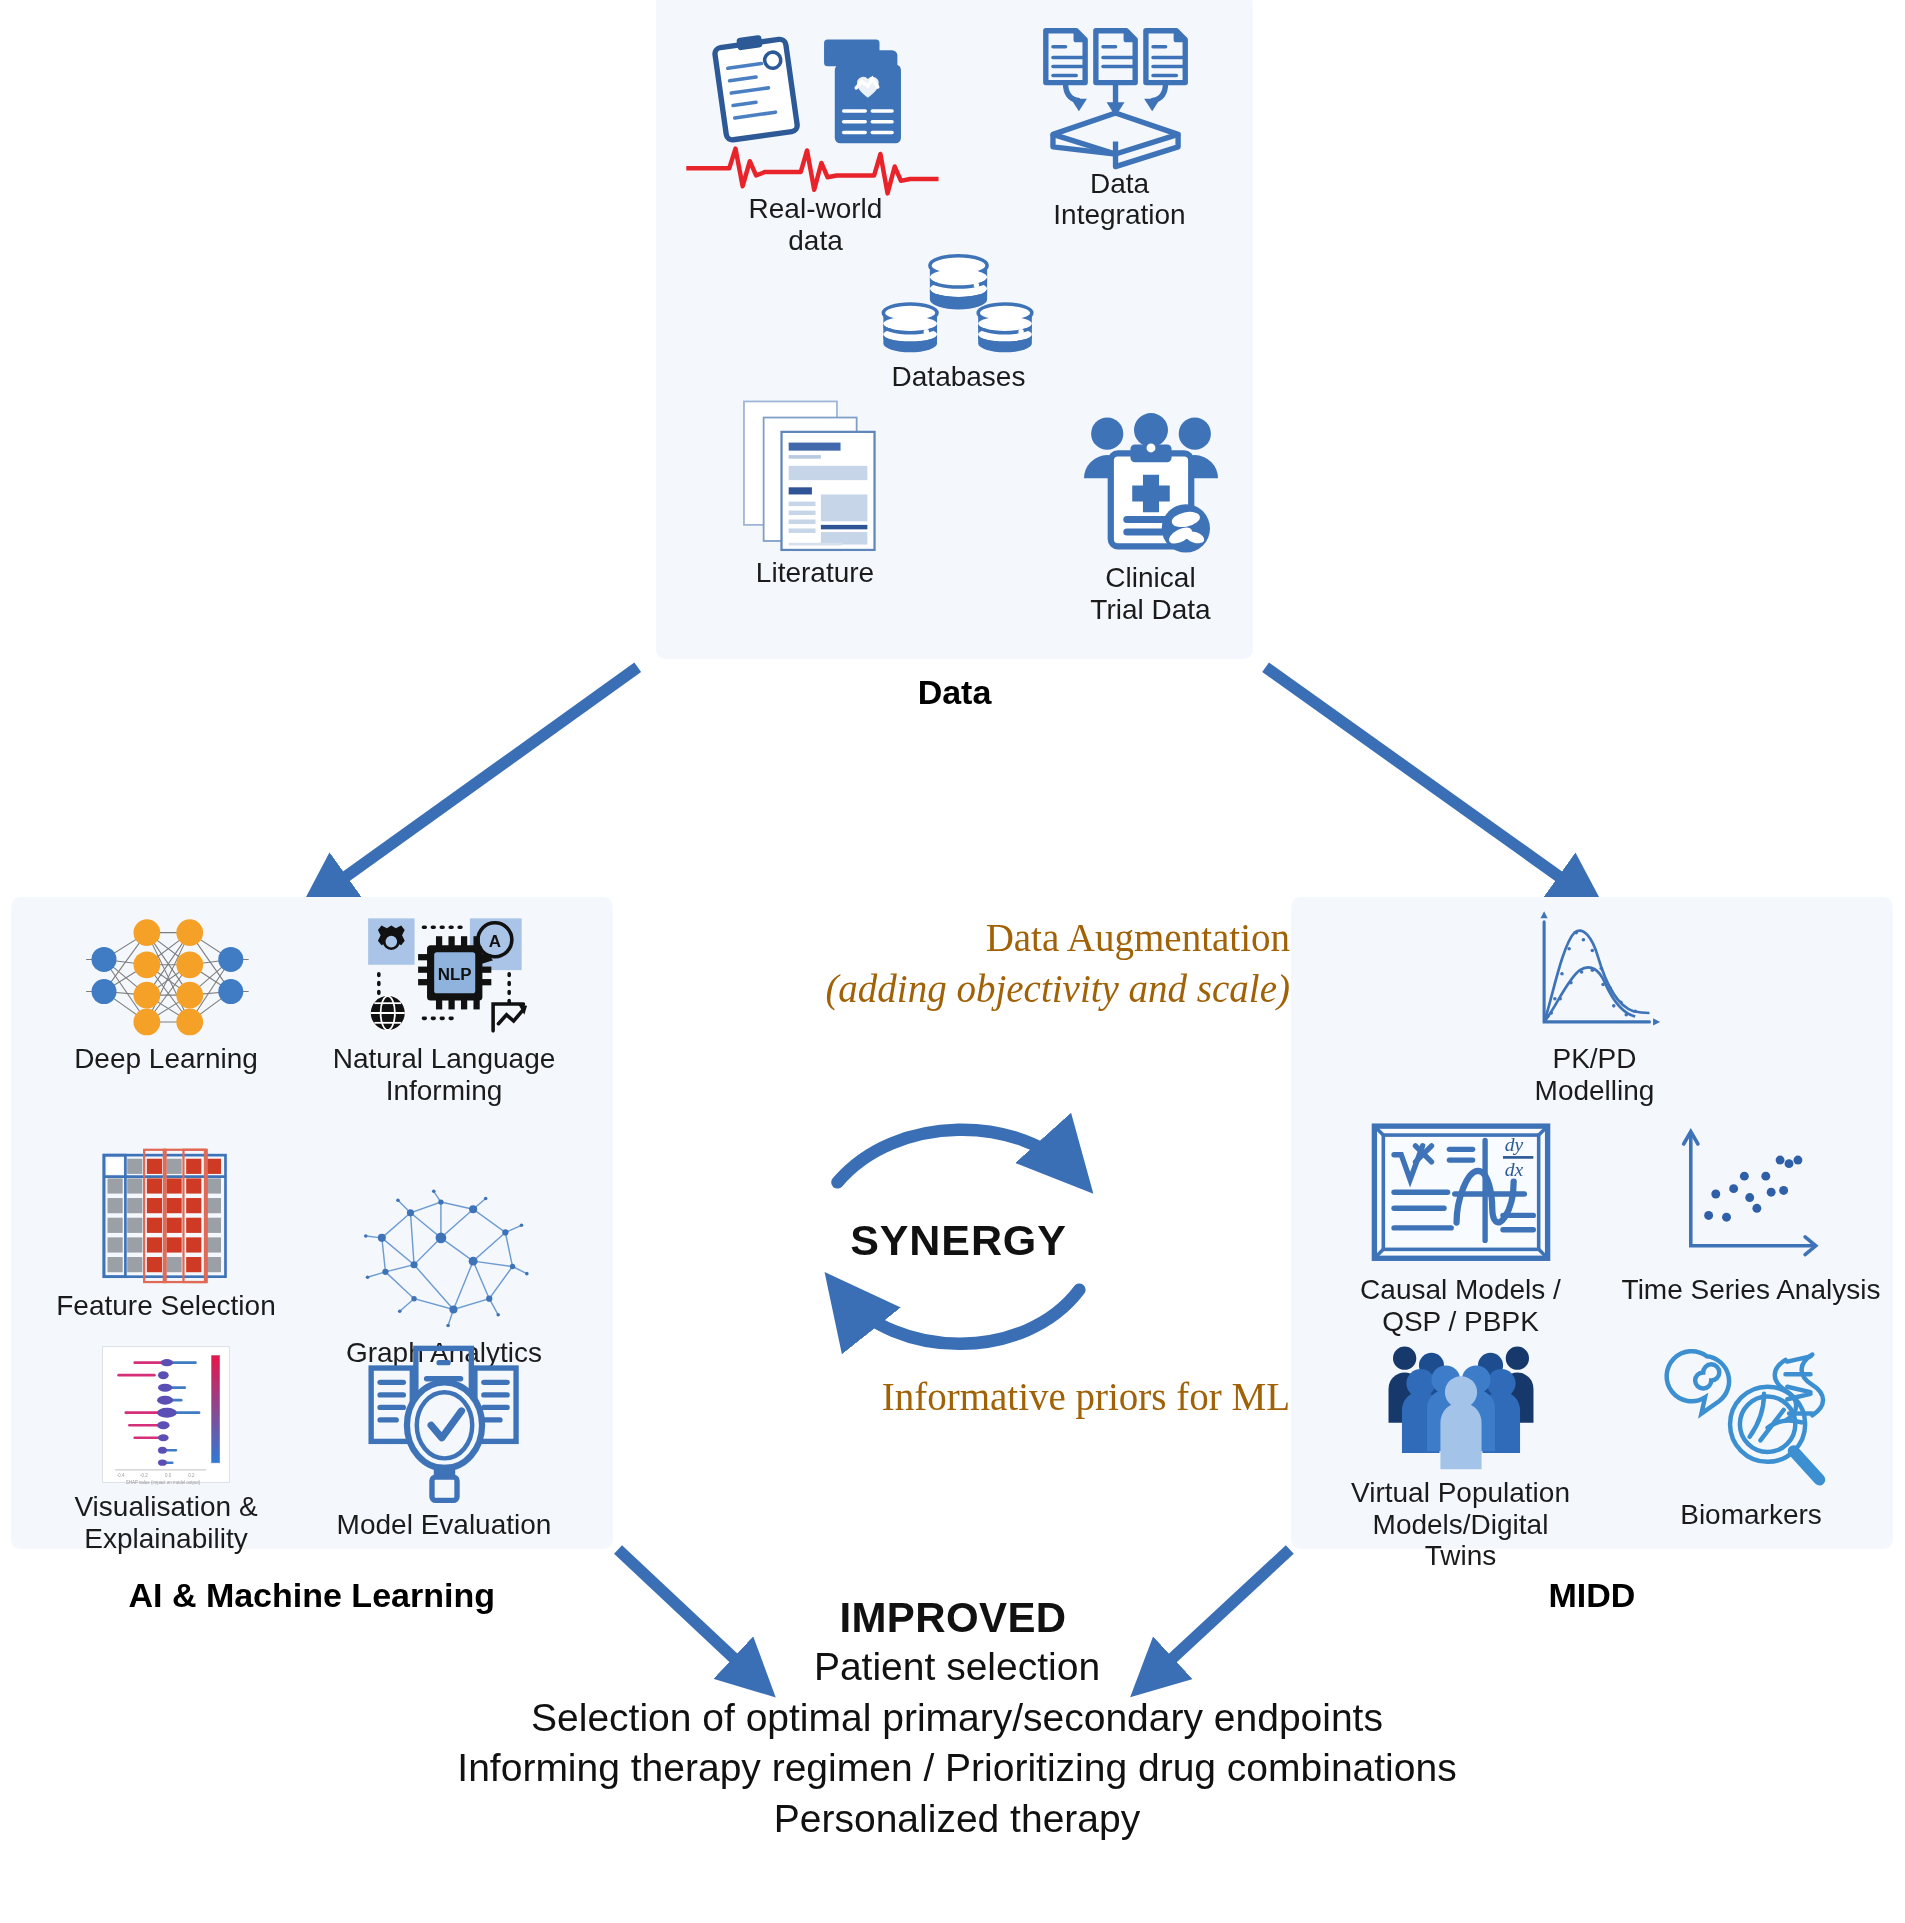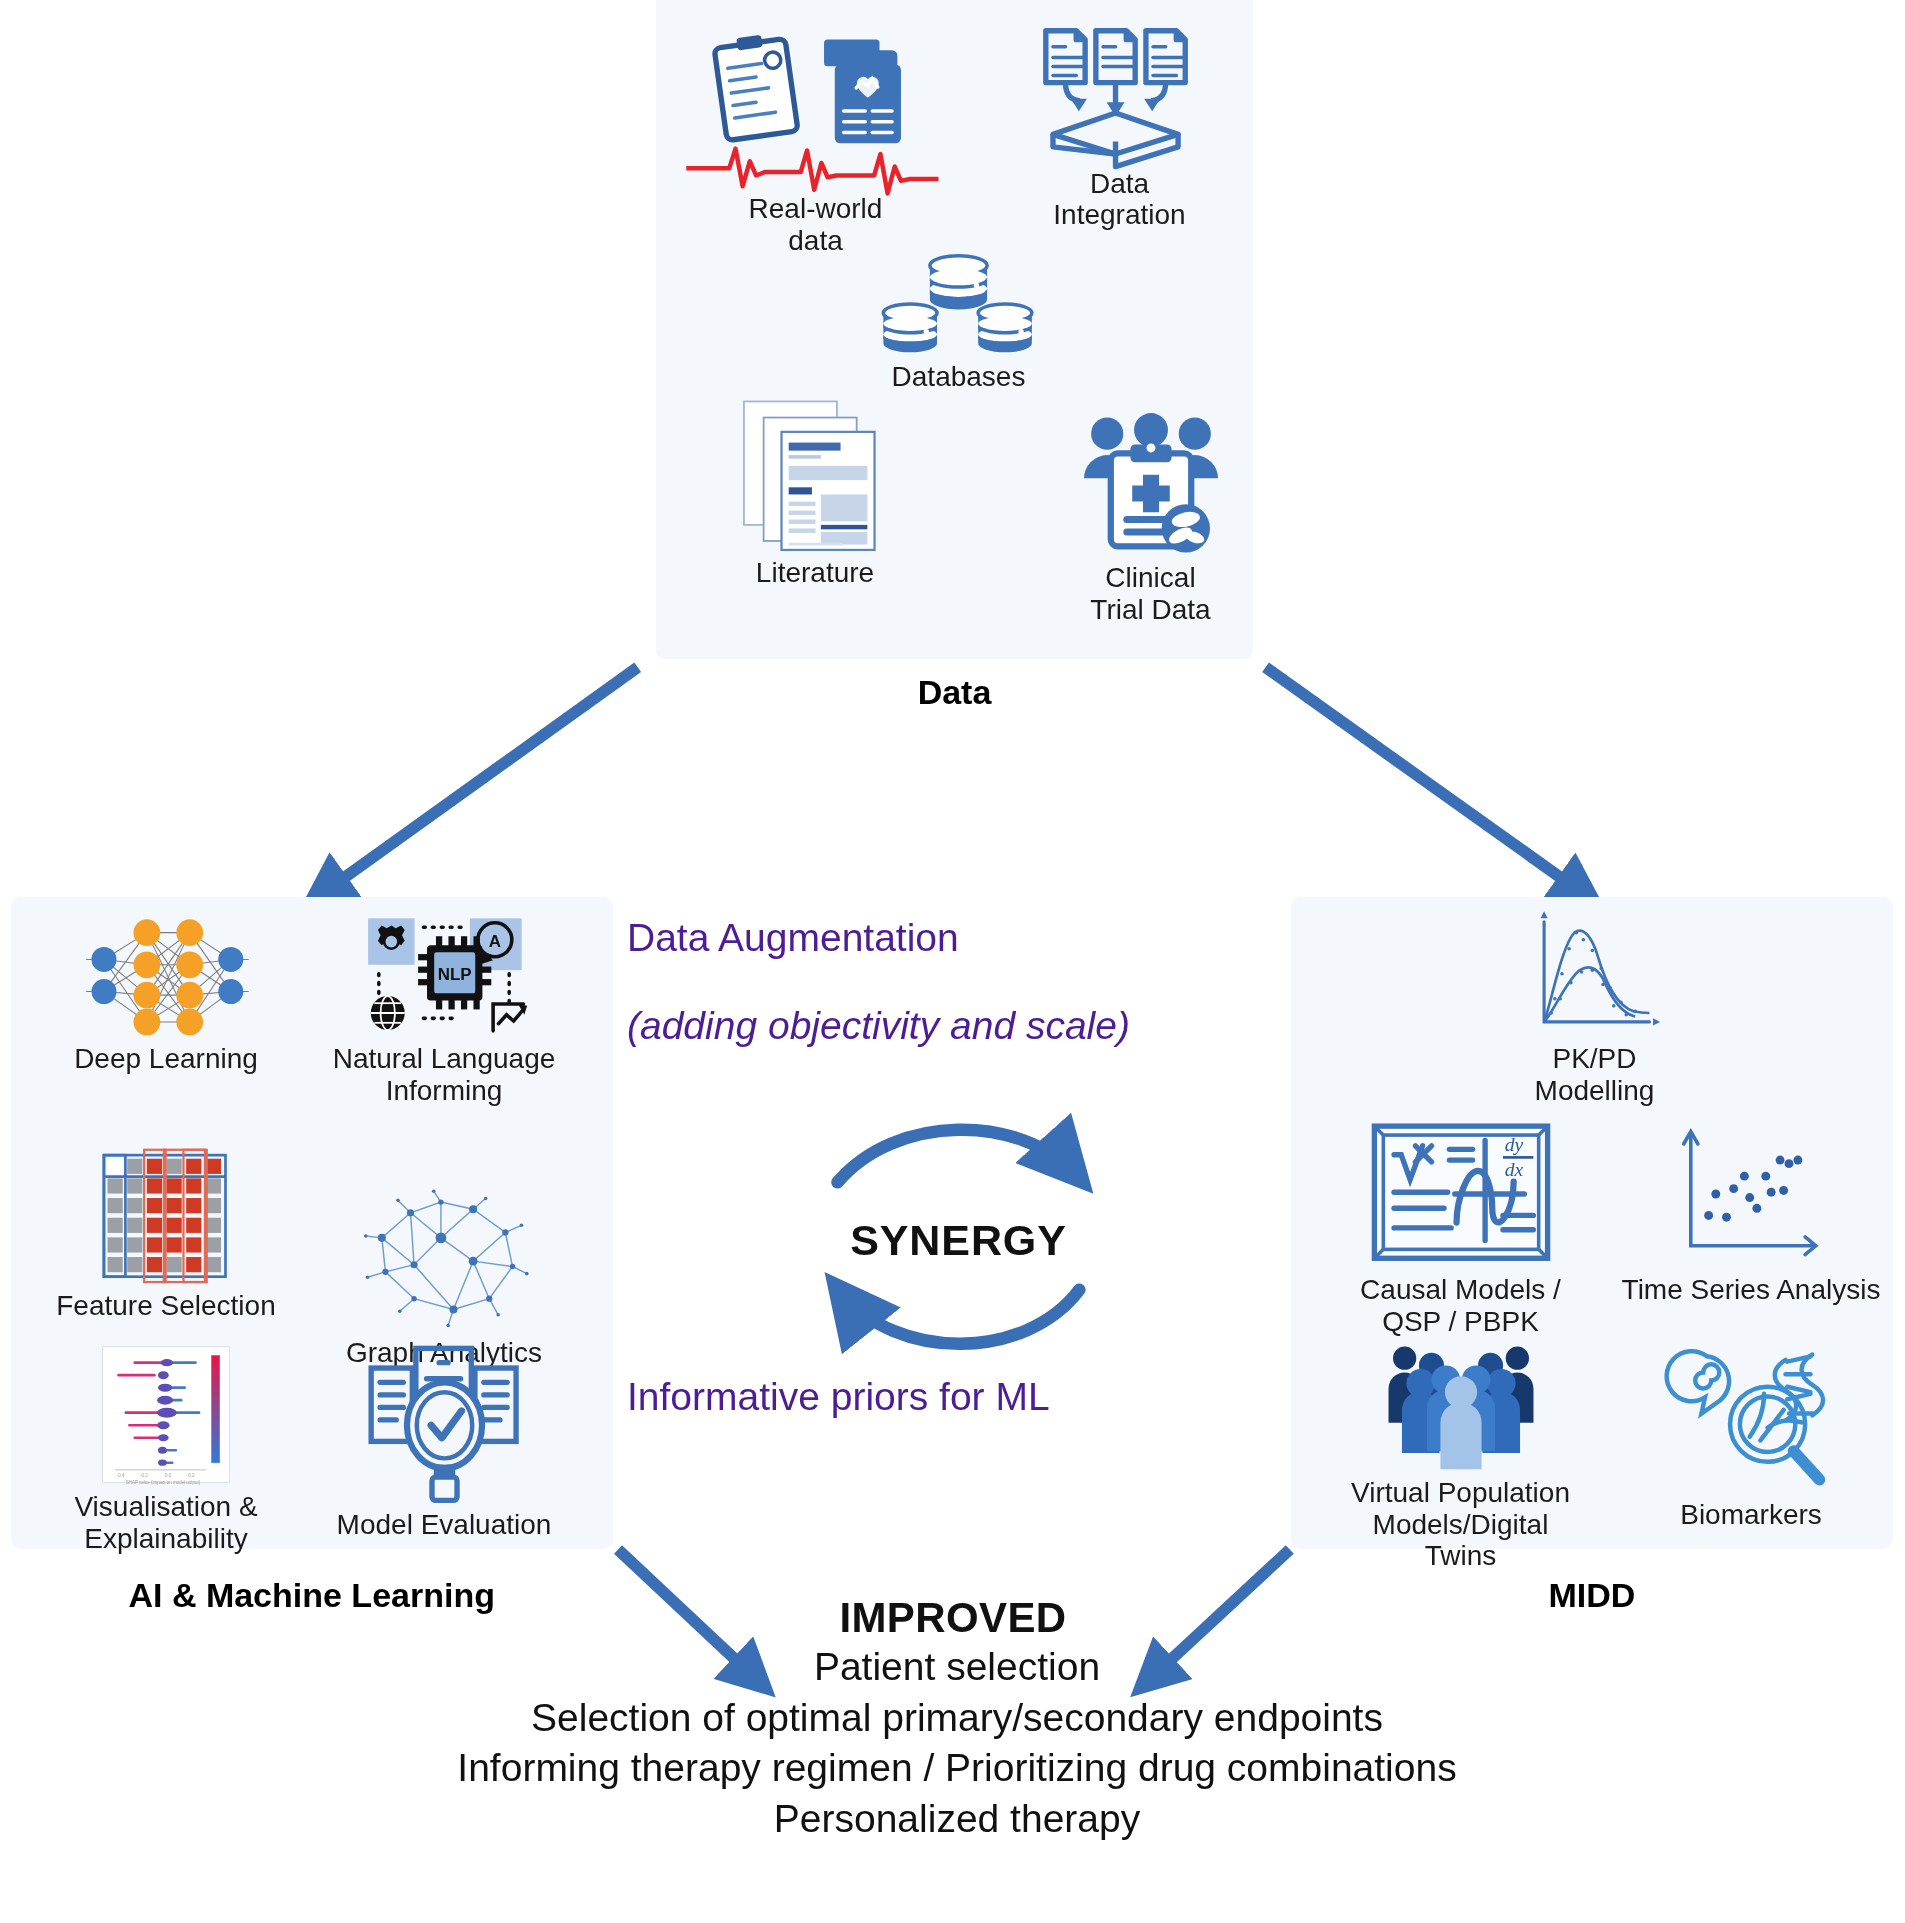--- a/index.html
+++ b/index.html
@@ -3,22 +3,22 @@
 <meta charset="utf-8">
 <style>
   html,body{margin:0;padding:0;background:#ffffff;}
   body{width:1906px;height:1924px;position:relative;overflow:hidden;
        font-family:"Liberation Sans","DejaVu Sans",sans-serif;color:#111;}
   .panel{position:absolute;background:#f4f8fd;border-radius:9px;}
   .panel-label{position:absolute;font-weight:bold;font-size:34px;color:#000;text-align:center;}
   .cell{position:absolute;display:flex;flex-direction:column;align-items:center;justify-content:flex-start;}
   .cell .ic{display:flex;align-items:center;justify-content:center;}
   .cell .cap{margin-top:5.4px;font-size:28px;line-height:1.12;text-align:center;color:#1b1b1b;white-space:pre-line;}
-  .ctr-text{position:absolute;text-align:left;font-size:39px;line-height:1.30;color:#4c1d95;}
-  .ctr-text .it{font-style:italic;margin-top:37px;}
+  .ctr-text{position:absolute;text-align:right;font-size:39px;line-height:1.30;color:#a16207;font-family:Liberation Serif, serif;}
+  .ctr-text .it{font-style:italic;}
   .synergy{position:absolute;text-align:center;font-weight:bold;font-size:43px;letter-spacing:0.9px;}
   .improved{position:absolute;width:100%;text-align:center;}
   .improved .hd{font-weight:bold;font-size:42px;letter-spacing:0.4px;}
   .improved .ln{font-size:39px;line-height:1.30;margin-left:8px;}
   svg{display:block;overflow:visible;}
   #arrows{position:absolute;left:0;top:0;width:1906px;height:1924px;pointer-events:none;}
 </style>
 </head>
 <body>
 

